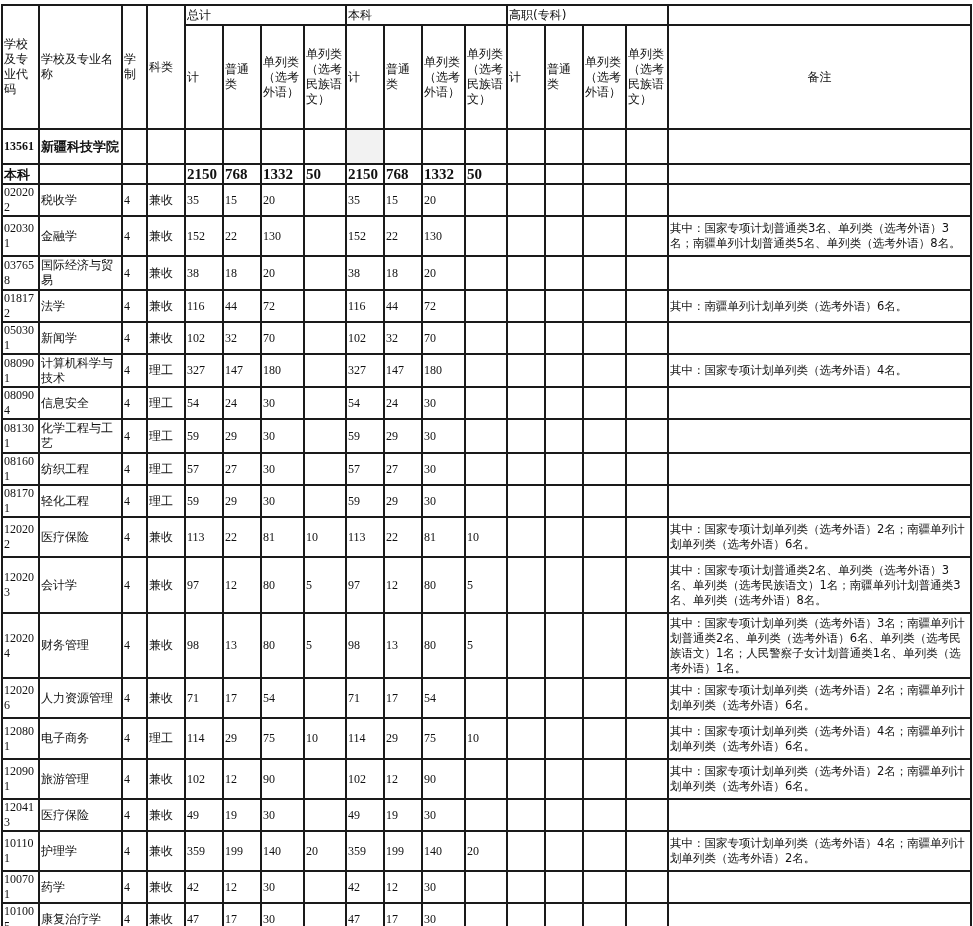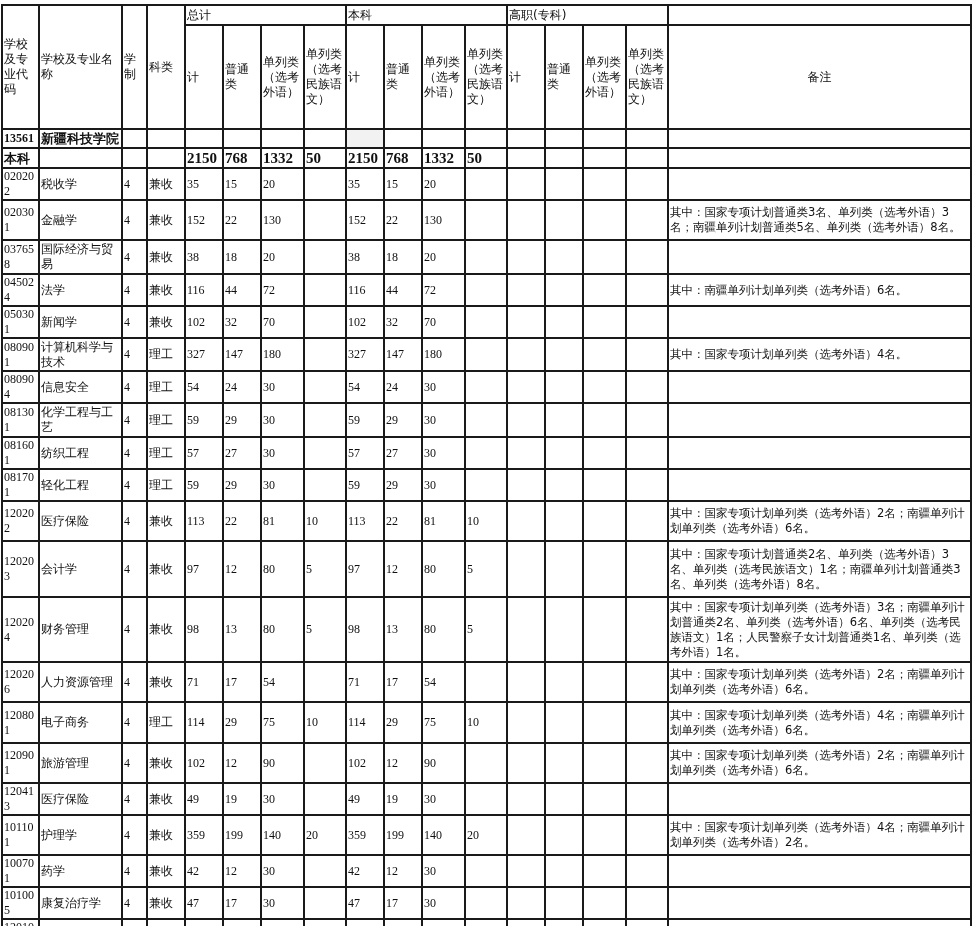--- a/index.html
+++ b/index.html
@@ -71,21 +71,21 @@
       <td class="hdr">计</td>
       <td class="hdr">普通类</td>
       <td class="hdr">单列类（选考外语）</td>
       <td class="hdr">单列类（选考民族语文）</td>
       <td class="hdr">计</td>
       <td class="hdr">普通类</td>
       <td class="hdr">单列类（选考外语）</td>
       <td class="hdr">单列类（选考民族语文）</td>
       <td class="hdr center">备注</td>
     </tr>
-    <tr style="height:19px">
+    <tr style="height:35px">
       <td class="bold" style="font-size:12px">13561</td>
       <td class="boldcn">新疆科技学院</td>
       <td></td>
         <td></td>
       <td></td>
         <td></td>
         <td></td>
         <td></td>
       <td class="shaded"></td>
         <td></td>
@@ -167,21 +167,21 @@
         <td class="num">18</td>
         <td class="num">20</td>
         <td class="num"></td>
         <td class="num"></td>
         <td class="num"></td>
         <td class="num"></td>
         <td class="num"></td>
         <td class="remark"></td>
       </tr>
       <tr style="height: 20px;">
-        <td class="num">045024</td>
+        <td class="num">018172</td>
         <td>法学</td>
         <td class="num">4</td>
         <td>兼收</td>
         <td class="num">116</td>
         <td class="num">44</td>
         <td class="num">72</td>
         <td class="num"></td>
         <td class="num">116</td>
         <td class="num">44</td>
         <td class="num">72</td>

